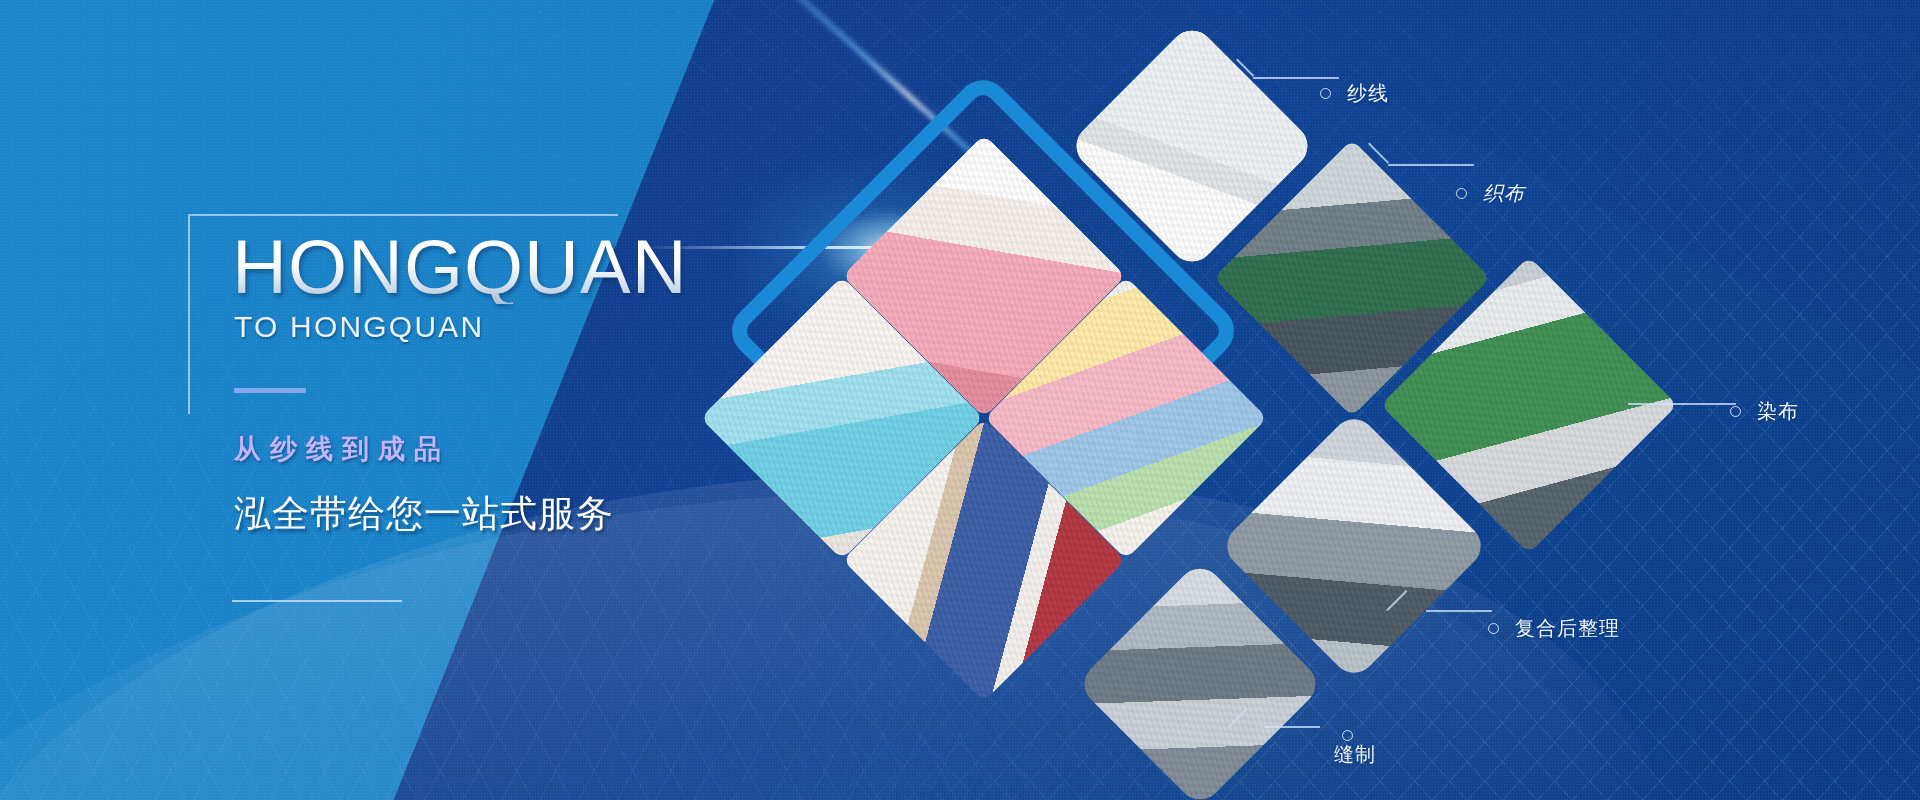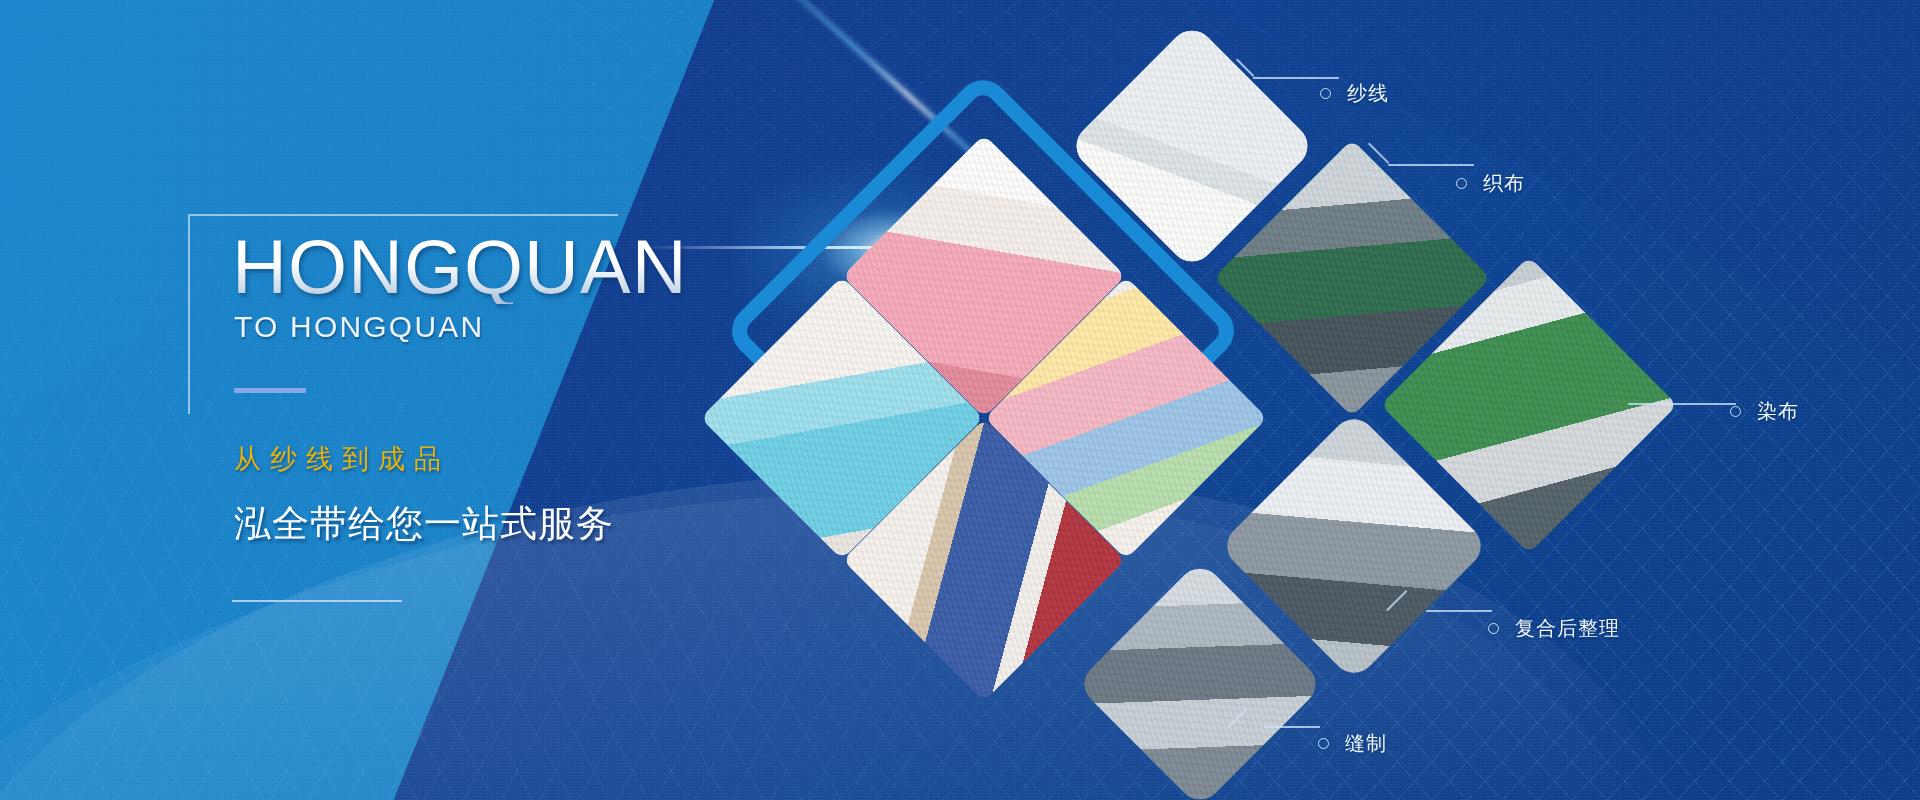--- a/index.html
+++ b/index.html
@@ -128,21 +128,21 @@
     filter:drop-shadow(2px 3px 2px rgba(4,40,85,.45));
     margin-top:30px; padding-left:4px;
   }
   .welcome-sub{
     position:relative; margin-top:6px; padding-left:6px;
     font-size:30px; letter-spacing:2.2px; font-weight:400; color:#eef4fb;
     text-shadow:1px 2px 2px rgba(4,40,85,.45);
   }
   .rule{ width:72px; height:5px; background:#86a7e8; margin:44px 0 0 6px; border-radius:1px; }
   .line-cn{
-    margin:48px 0 0 6px; font-size:27px; letter-spacing:9px; color:#eab308; font-weight:400;
+    margin:38px 0 0 6px; font-size:27px; letter-spacing:9px; color:#c4b5fd; font-weight:700;
     text-shadow:1px 2px 3px rgba(4,40,85,.5);
   }
   .line-cn-bold{
     margin:22px 0 0 6px; font-size:37px; letter-spacing:1px; color:#ffffff; font-weight:400;
     text-shadow:2px 3px 3px rgba(4,40,85,.55);
   }
   .rule-bottom{ position:absolute; left:232px; top:600px; width:170px; height:2px; background:rgba(205,225,248,.8); }
 
   
   .dia{ position:absolute; transform:rotate(45deg); overflow:hidden; }
@@ -343,30 +343,30 @@
   </div>
   <div class="leader" style="left:1246px;top:708px;">
     <span style="left:0;top:0;width:2px;height:26px;transform:rotate(45deg);transform-origin:top left;"></span>
     <span style="left:18px;top:18px;width:56px;height:2px;"></span>
   </div>
 
   <div class="callout" style="left:1320px;top:80px;">
     <span class="dot"></span>
     <span class="txt">纱线</span>
   </div>
-  <div class="callout" style="left:1456px;top:170px;">
+  <div class="callout" style="left:1456px;top:180px;font-style:italic;">
     <span class="dot"></span>
     <span class="txt">织布</span>
   </div>
   <div class="callout" style="left:1730px;top:398px;">
     <span class="dot"></span>
     <span class="txt">染布</span>
   </div>
   <div class="callout" style="left:1488px;top:615px;">
     <span class="dot"></span>
     <span class="txt">复合后整理</span>
   </div>
-  <div class="callout" style="left:1318px;top:730px;">
+  <div class="callout" style="left:1318px;top:730px;flex-direction:column;">
     <span class="dot"></span>
     <span class="txt">缝制</span>
   </div>
 
 </div>
 
 </body></html>

